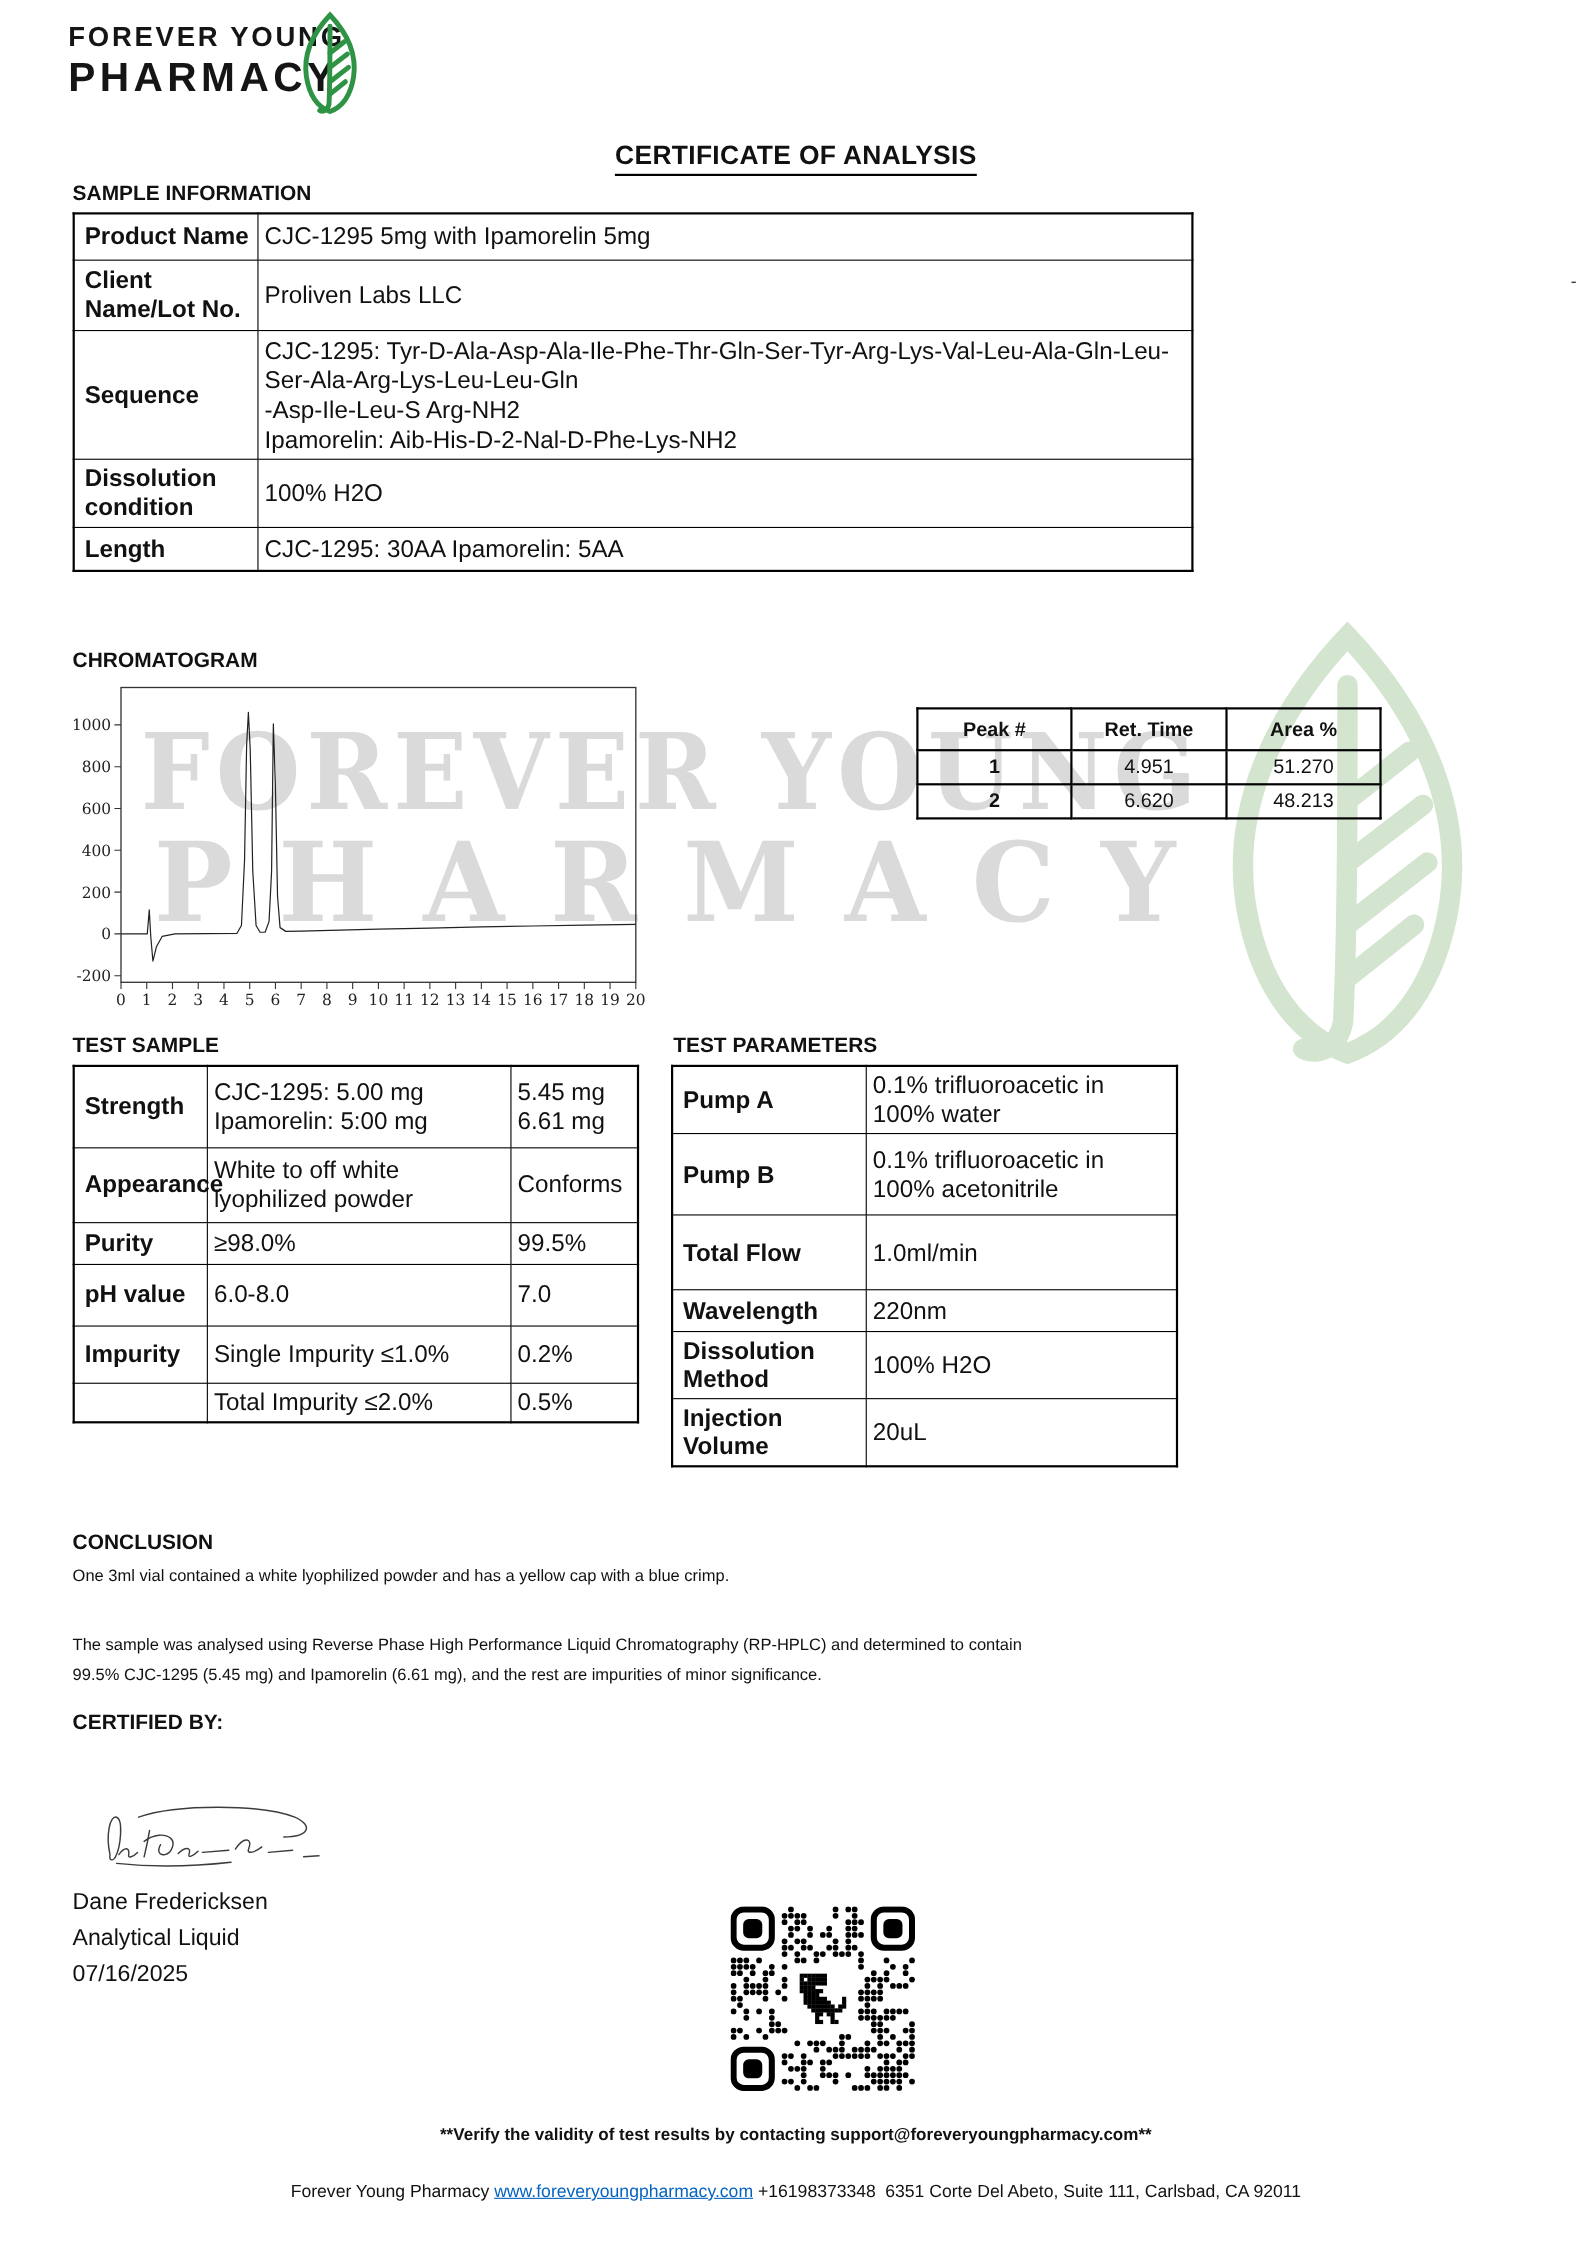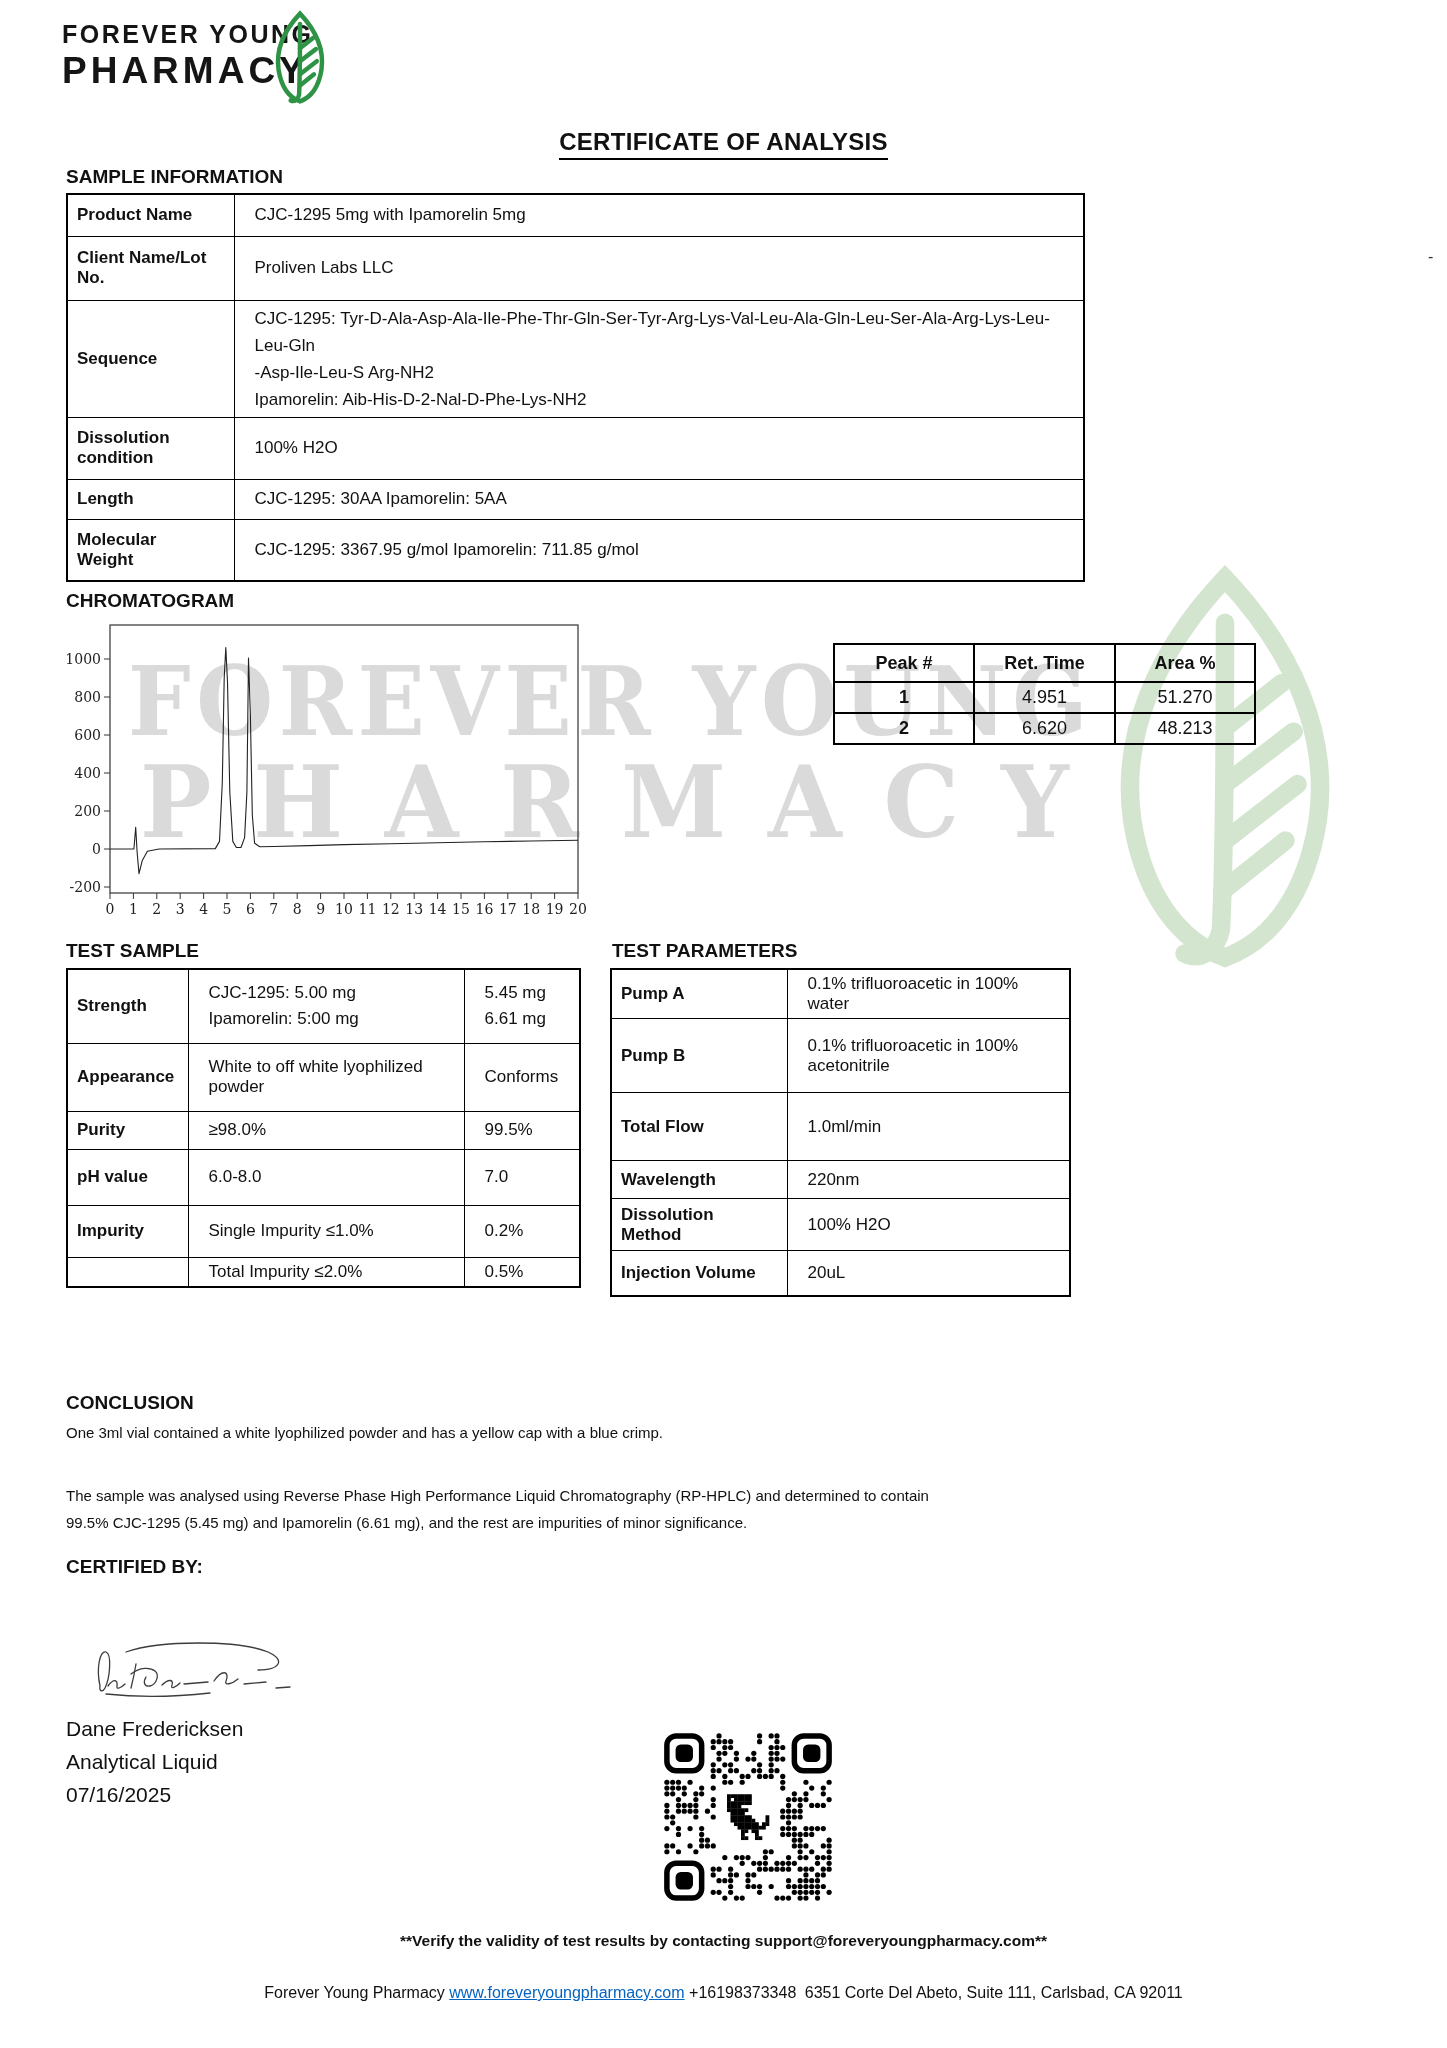--- a/index.html
+++ b/index.html
@@ -14,21 +14,21 @@
   
   .title-wrap{left:0;top:128px;width:100%;text-align:center;}
   .title-text{display:inline-block;font-size:24px;font-weight:bold;letter-spacing:.3px;
               border-bottom:2.5px solid #000;padding-bottom:2px;}
 
   .section-h{font-size:19px;font-weight:bold;color:#111;}
 
   
   table{border-collapse:collapse;background:transparent;}
   .doc-table{border:2px solid #000;}
-  .doc-table td{border:1.8px solid #000;font-size:17px;vertical-align:middle;padding:4px 20px;background:transparent;}
+  .doc-table td{border:1.8px solid #000;font-size:22px;vertical-align:middle;padding:4px 6px;background:transparent;}
   .doc-table td.lbl{font-weight:bold;padding-left:9px;}
   .seq-cell div{line-height:27px;}
 
   .peak-table{border:2px solid #0369a1;}
   .peak-table td{border:2px solid #000;font-size:18px;text-align:center;vertical-align:middle;background:transparent;}
   .peak-table .hdr{font-weight:bold;}
   .peak-table .pk{font-weight:bold;}
 
   .two-line div{line-height:26px;}
 
@@ -105,24 +105,20 @@
         <div>Ipamorelin:  Aib-His-D-2-Nal-D-Phe-Lys-NH2</div>
       </td>
     </tr>
     <tr style="height:62px;">
       <td class="lbl">Dissolution condition</td>
       <td>100% H2O</td>
     </tr>
     <tr style="height:40px;">
       <td class="lbl">Length</td>
       <td>CJC-1295: 30AA  Ipamorelin: 5AA</td>
-    </tr>
-    <tr style="height:62px;">
-      <td class="lbl">Molecular Weight</td>
-      <td>CJC-1295: 3367.95 g/mol Ipamorelin: 711.85 g/mol</td>
     </tr>
   </tbody>
     </table>
   <div class="abs stray" style="left:1428px;top:248px;">-</div>
 
   <div class="abs section-h" style="left:66px;top:590px;">CHROMATOGRAM</div>
 
   <svg id="chroma-plot" class="abs z2" style="left:58px;top:620px;" width="535" height="300" viewBox="0 0 535 300">
       <rect x="52" y="5" width="468" height="268" fill="none" stroke="#333" stroke-width="1.2"></rect>
       <line x1="52" y1="273" x2="52" y2="279" stroke="#333" stroke-width="1"></line>

